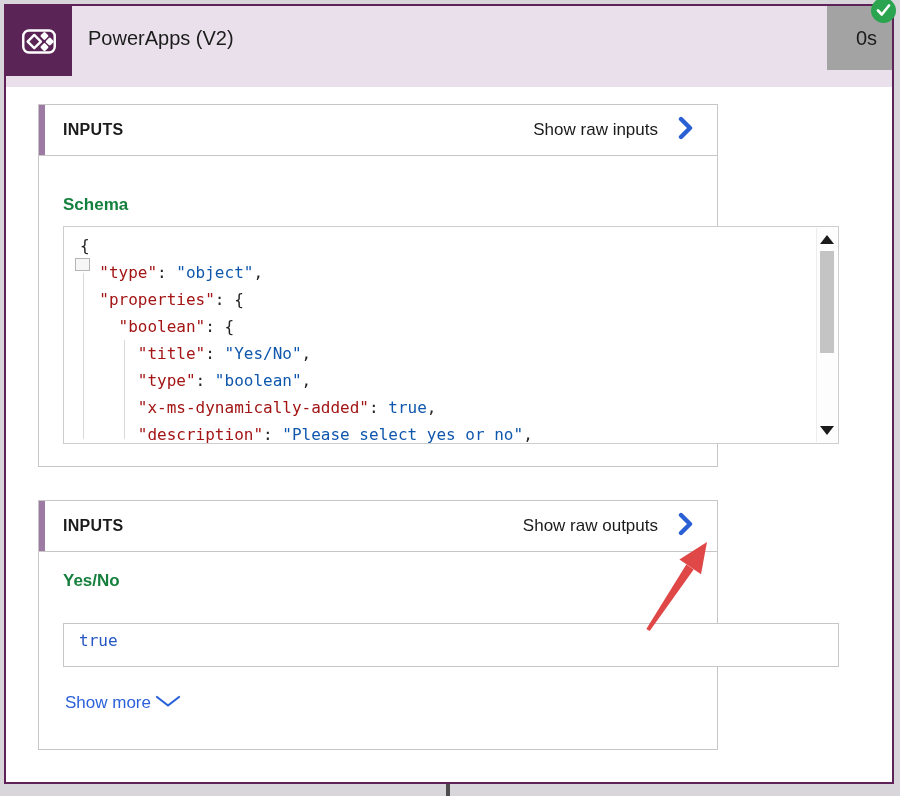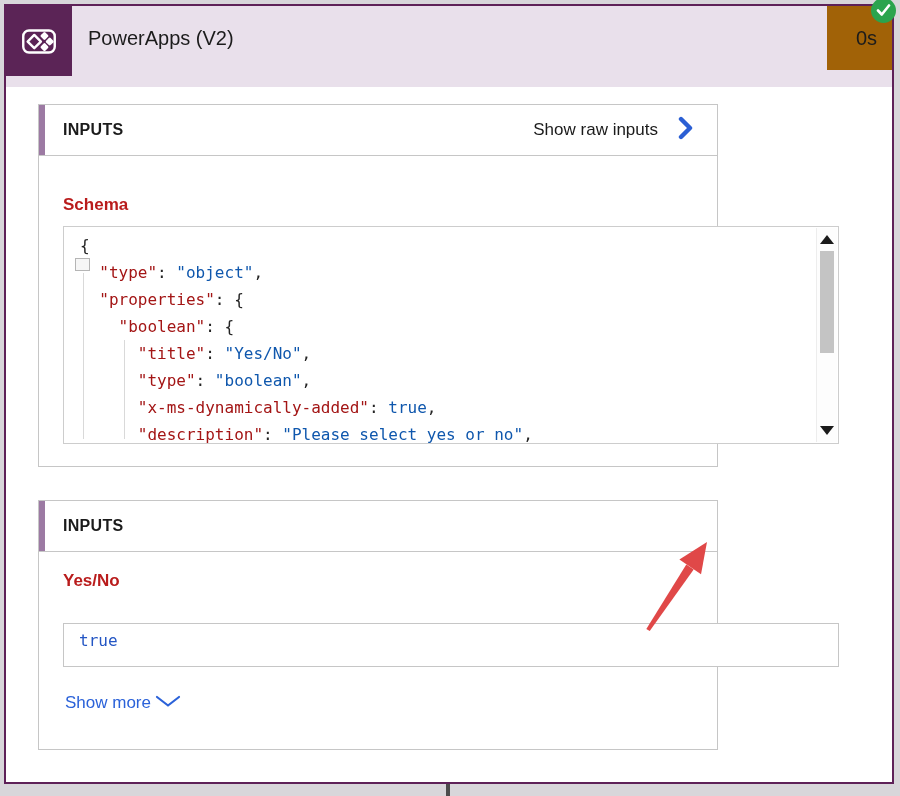--- a/index.html
+++ b/index.html
@@ -30,21 +30,21 @@
     position:absolute; left:0; top:0; width:66px; height:70px;
     background:#5b2456; z-index:2;
     display:flex; align-items:center; justify-content:center;
   }
   .card-title {
     position:absolute; left:82px; top:0; height:64px; line-height:64px;
     font-size:20px; color:#1c1c1c;
   }
   .duration-badge {
     position:absolute; right:0; top:0; width:65px; height:64px;
-    background:#a16207;
+    background:#a3a3a3;
     display:flex; align-items:center; justify-content:center;
     font-size:20px; color:#1c1c1c;padding-left:14px;
   }
 
   
   .status-badge {
     position:absolute; left:871px; top:-2px; width:25px; height:25px;
     border-radius:50%; background:#2aa44e; z-index:10;
     display:flex; align-items:center; justify-content:center;
   }
@@ -71,21 +71,21 @@
     font-size:16px; font-weight:bold; letter-spacing:.3px; color:#1b1b1b;
   }
   .section-spacer { flex:1; }
   .section-action {
     display:flex; align-items:center; gap:20px;
     font-size:17px; color:#1b1b1b; cursor:pointer;
   }
 
   .field-label {
     position:absolute; left:24px;
-    font-size:17px; font-weight:bold; color:#b91c1c;
+    font-size:17px; font-weight:bold; color:#15803d;
   }
   .inputs  .field-label { top:90px; }
   .outputs .field-label { top:70px; }
 
   
   .code-box {
     position:absolute; left:24px; top:121px; width:776px; height:218px;
     border:1px solid #cdcdcd; background:#fff;
   }
   .code-content {
@@ -197,20 +197,28 @@
         <div class="sb-down"></div>
       </div>
     </div>
   </div>
 
   <div class="section outputs">
     <div class="section-header">
       <div class="accent-bar"></div>
       <div class="section-title">INPUTS</div>
       <div class="section-spacer"></div>
+      <div class="section-action">
+        <span>Show raw outputs</span>
+        <span>
+          <svg width="15" height="24" viewBox="0 0 15 24">
+            <polyline points="3,3 12,12 3,21" fill="none" stroke="#2b5fd4" stroke-width="4.4" stroke-linecap="round" stroke-linejoin="round"></polyline>
+          </svg>
+        </span>
+      </div>
     </div>
 
     <div class="field-label">Yes/No</div>
 
     <div class="value-box">
       <span>true</span>
     </div>
 
     <div class="show-more">
       <span>Show more</span>

